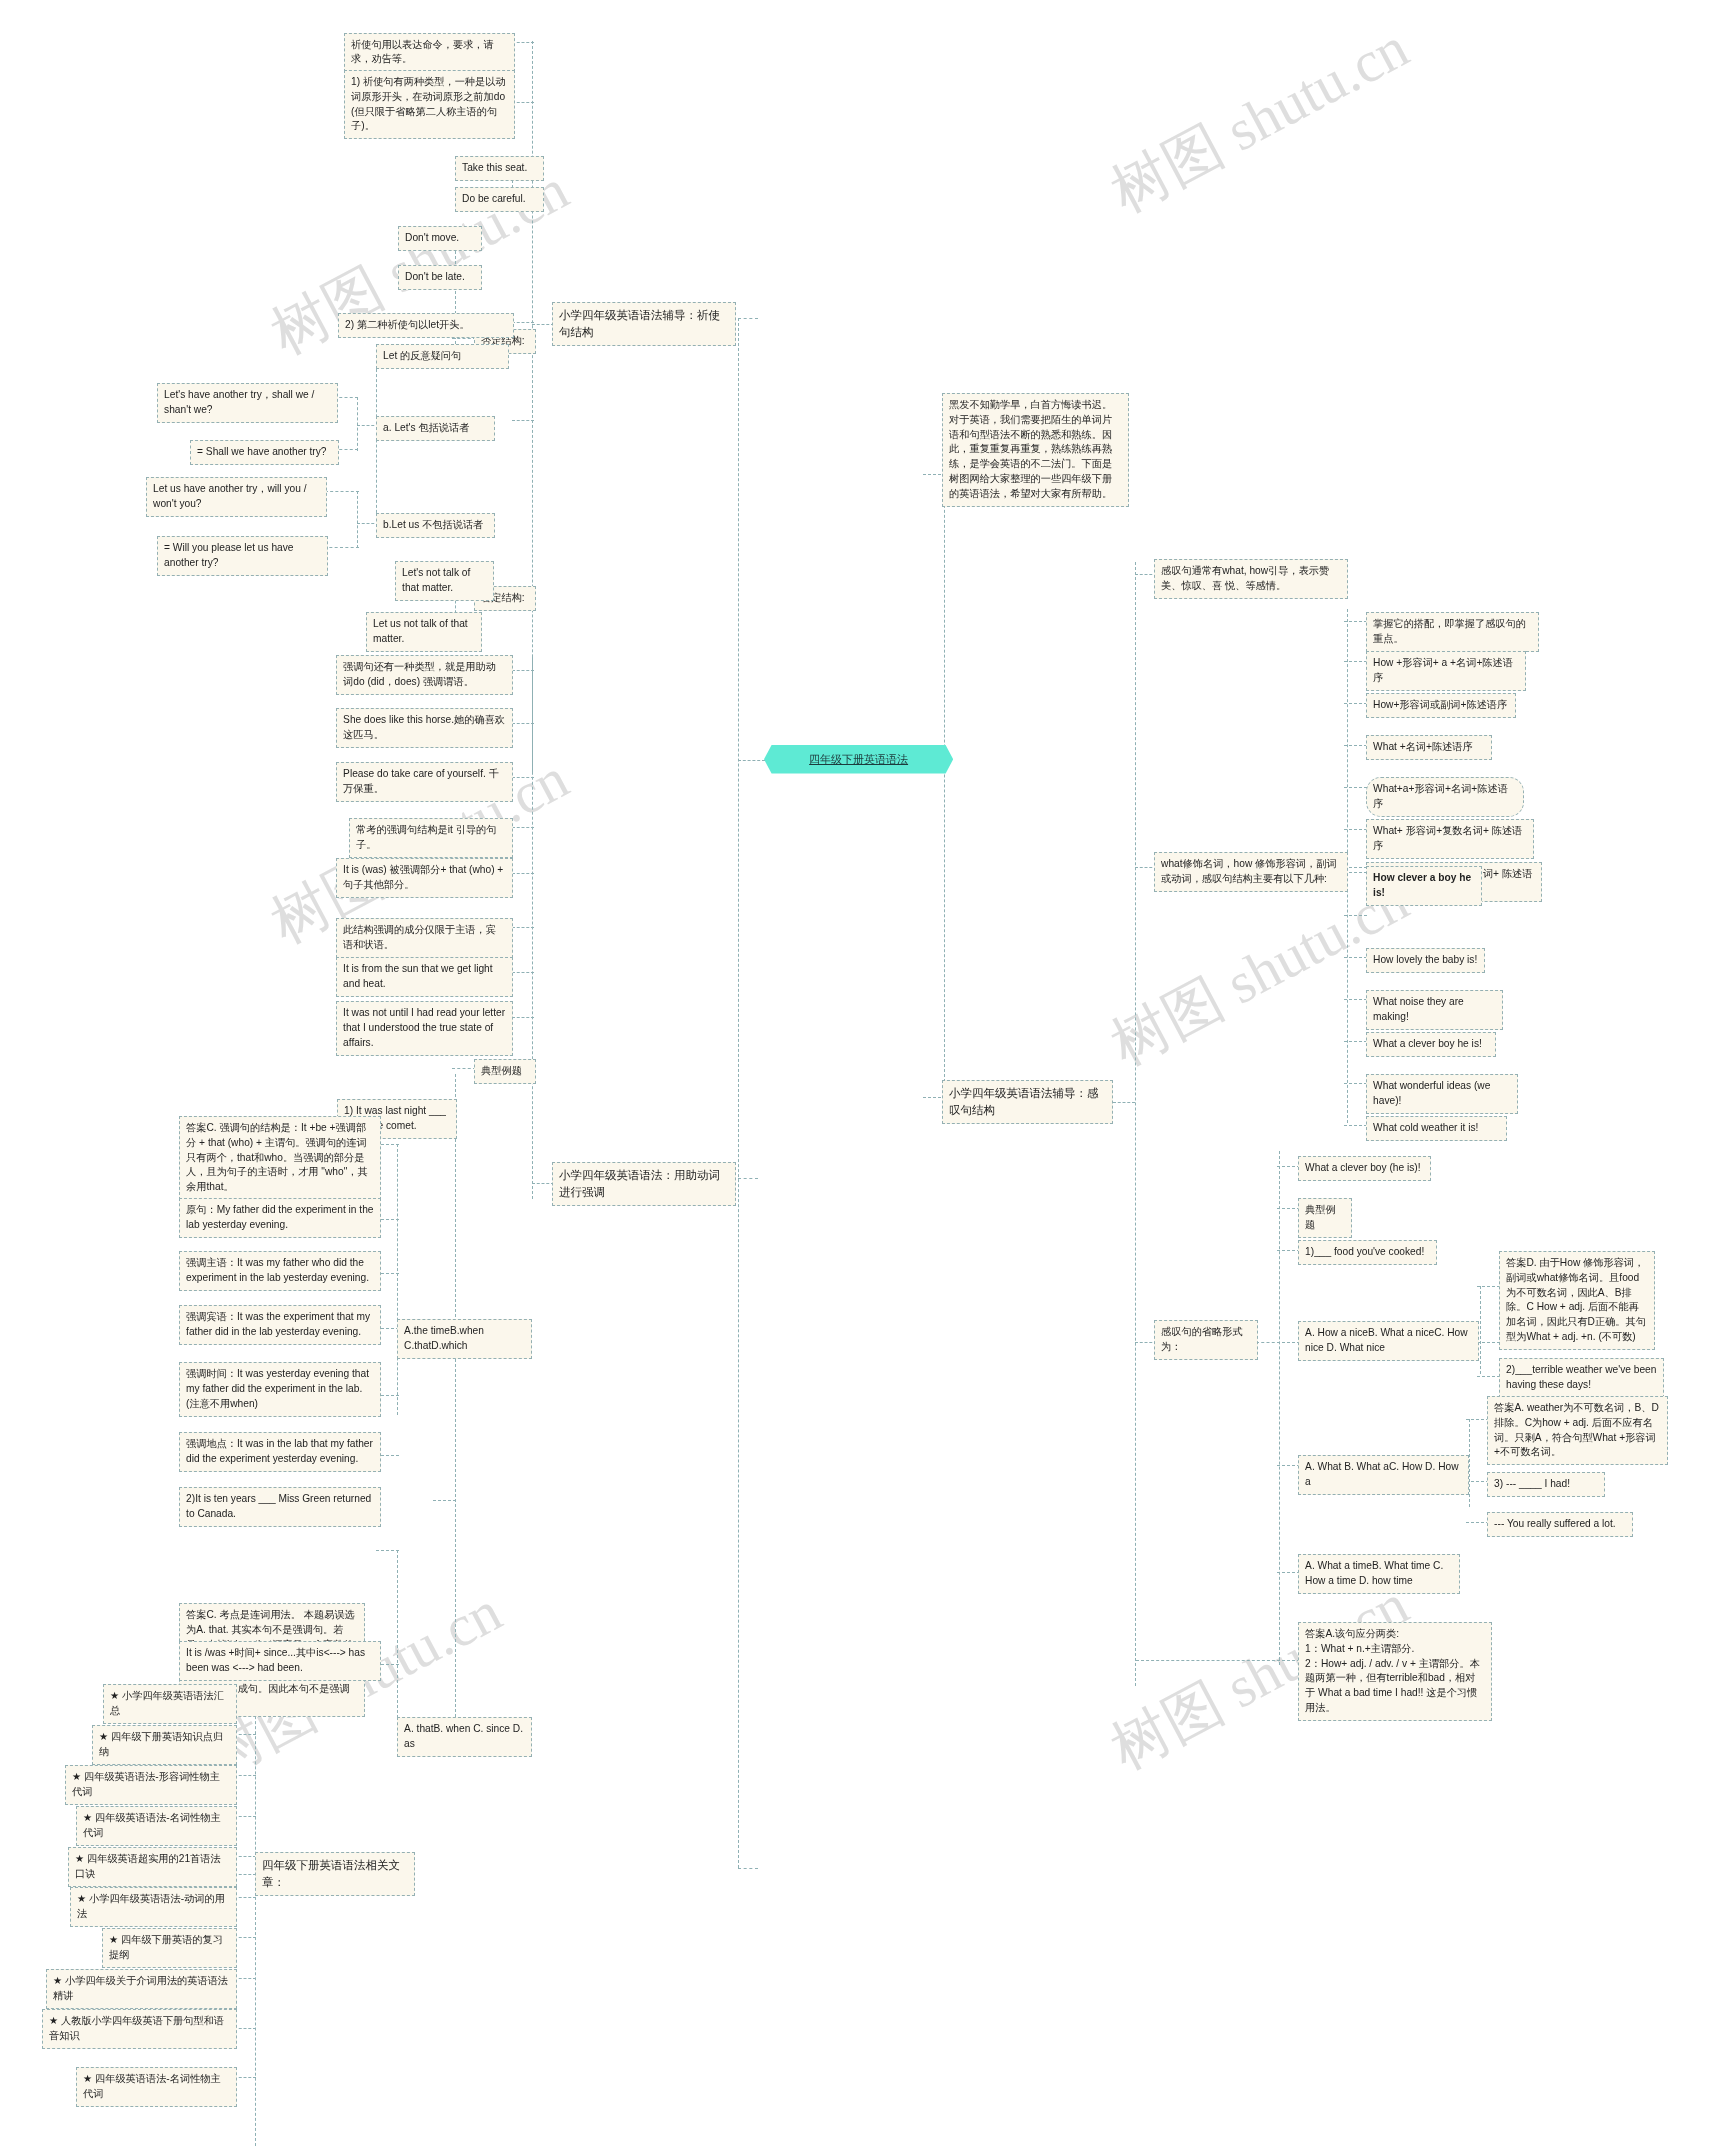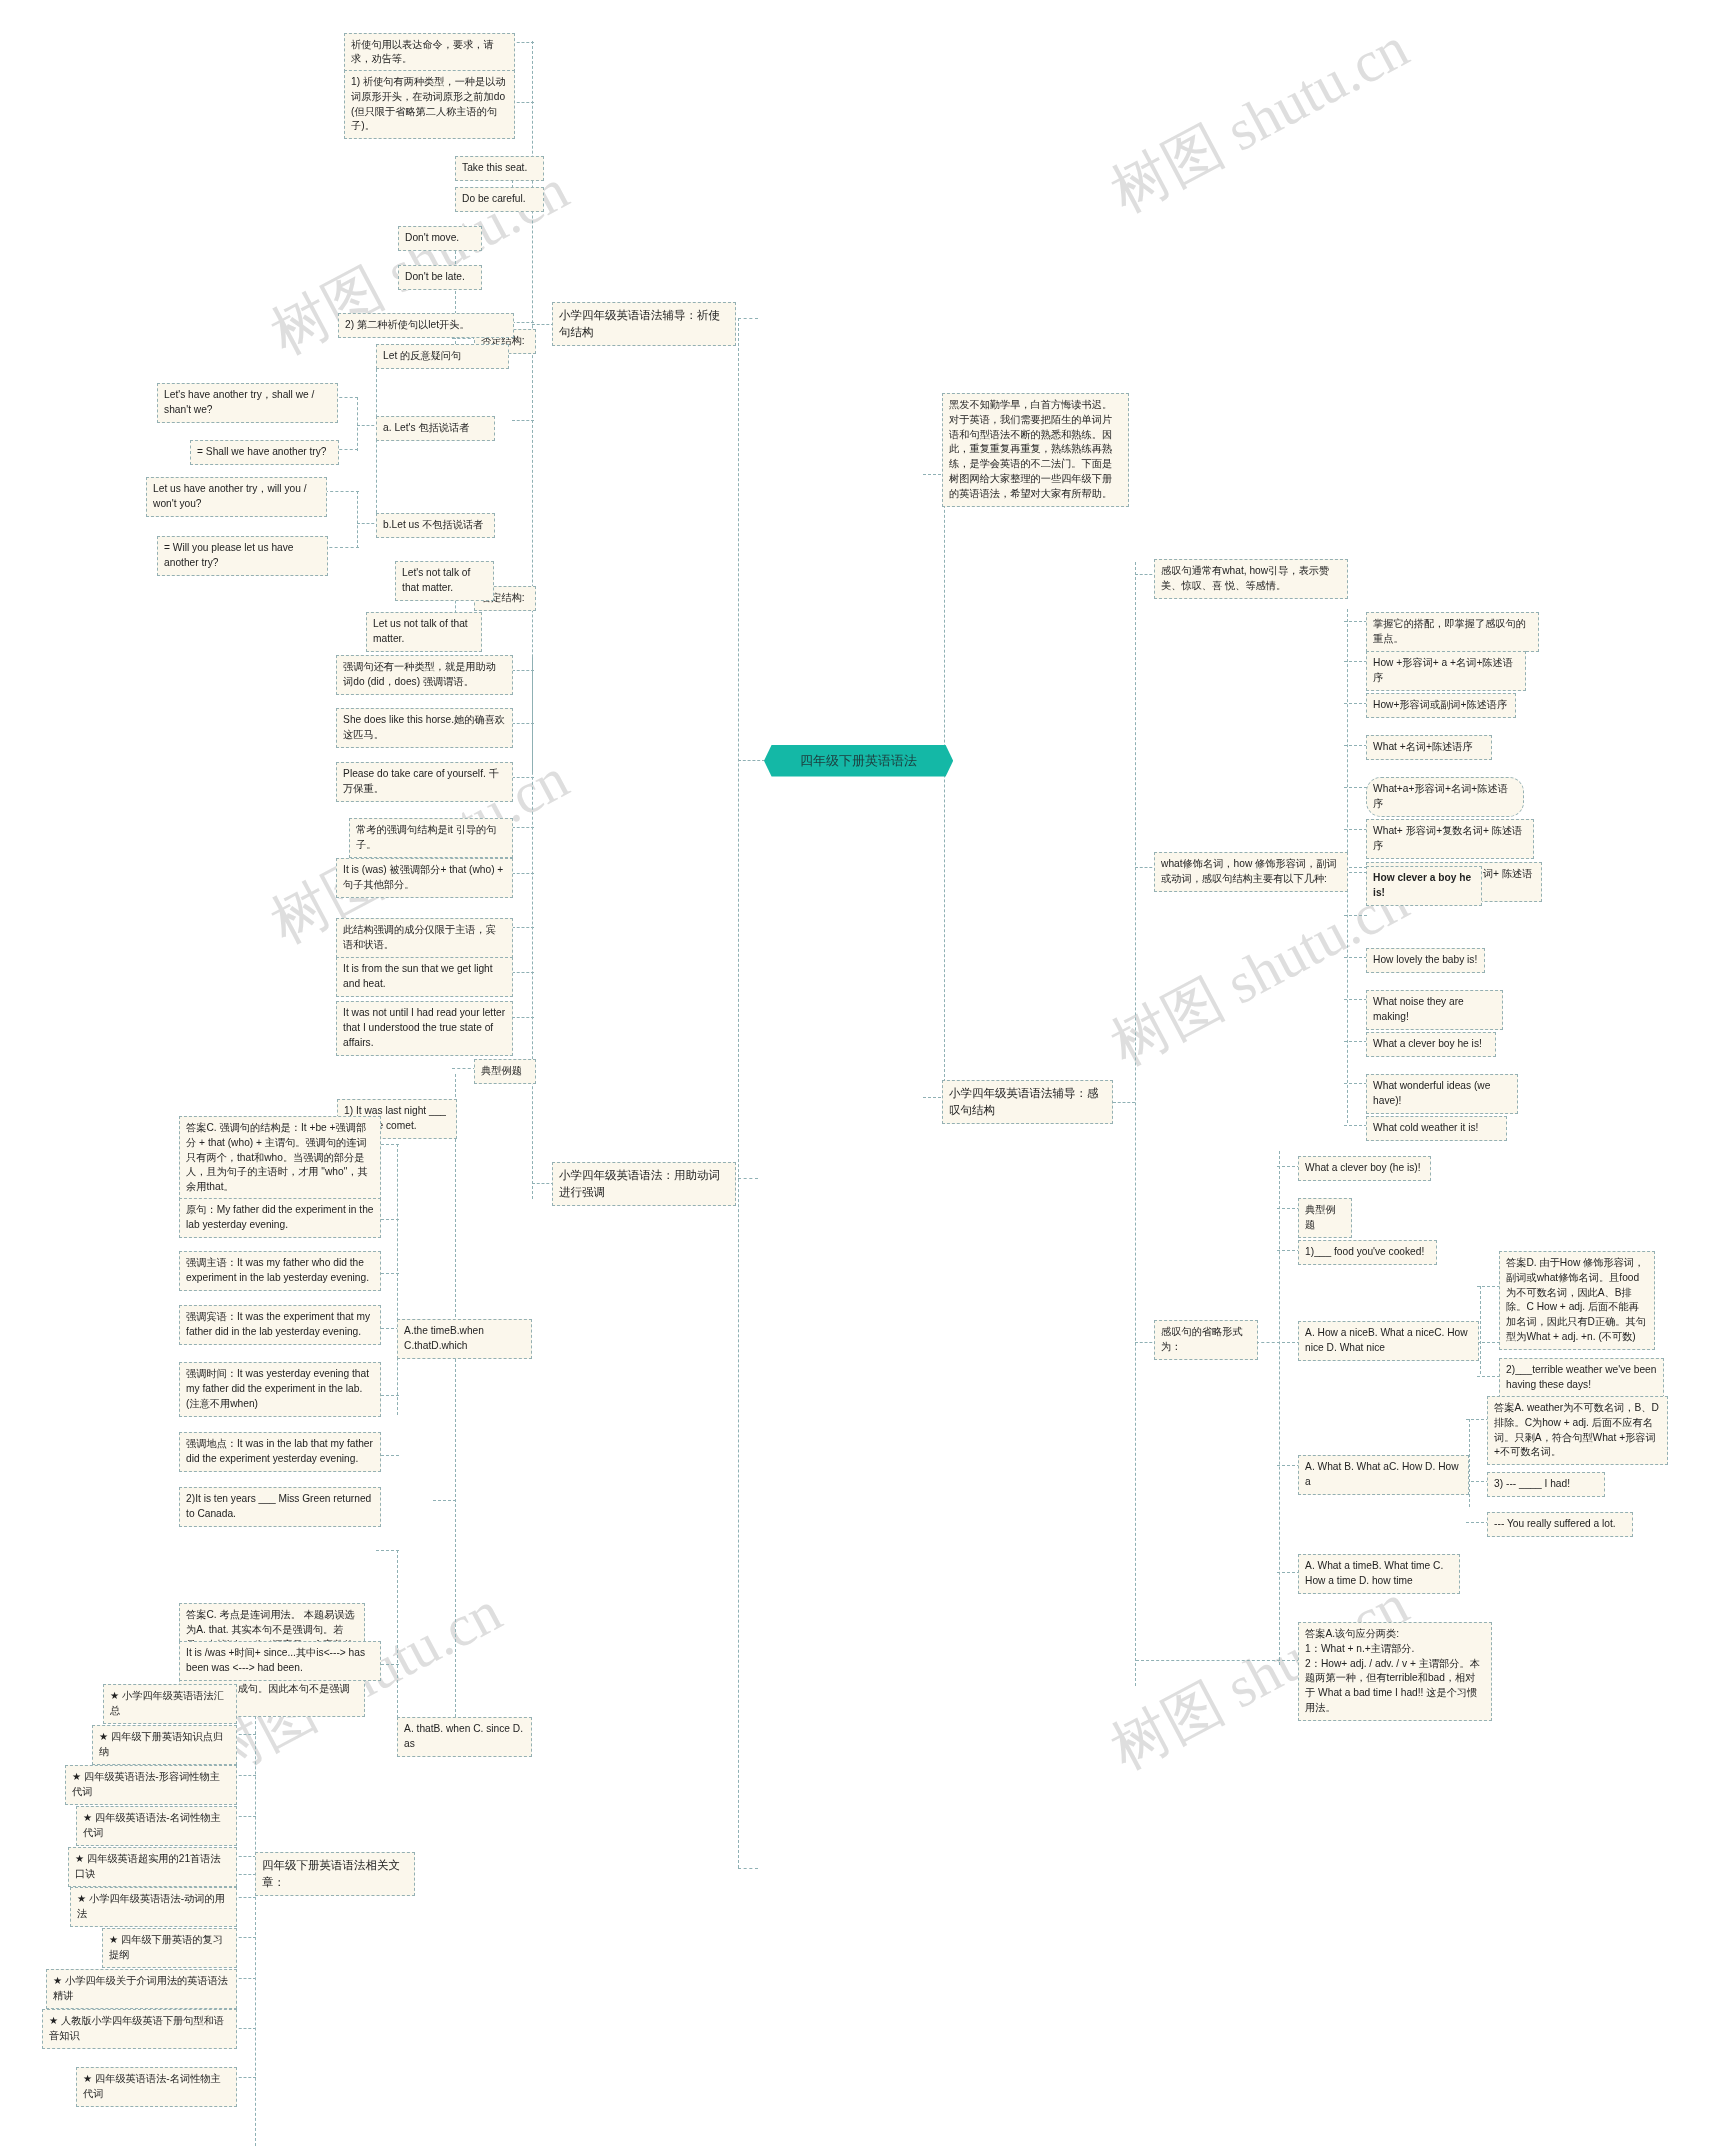--- a/index.html
+++ b/index.html
@@ -41,28 +41,29 @@
     border:1.4px dashed #94b0b3;
     padding:4.1px 6.1px;
     font-size:10.2px;
     line-height:1.45;
     color:#222;
     word-wrap:break-word;
   }
   .root{
     position:absolute;
     z-index:5;
-    background:#14b8a6;
+    background:#5eead4;
     color:#1d3b3c;
-    font-size:13px;
+    font-size:11px;
     padding:6.8px 17.6px;
     border:none;
     text-align:center;
     white-space:nowrap;
     clip-path:polygon(4% 0,96% 0,100% 50%,96% 100%,4% 100%,0 50%);
+    text-decoration:underline;
   }
   .t2{font-size:11.5px;}
 </style>
 </head>
 <body>
 
 <div id="canvas">
 
   <div class="wm" style="left:257px;top:223px;">树图 shutu.cn</div>
   <div class="wm" style="left:1097px;top:81px;">树图 shutu.cn</div>

